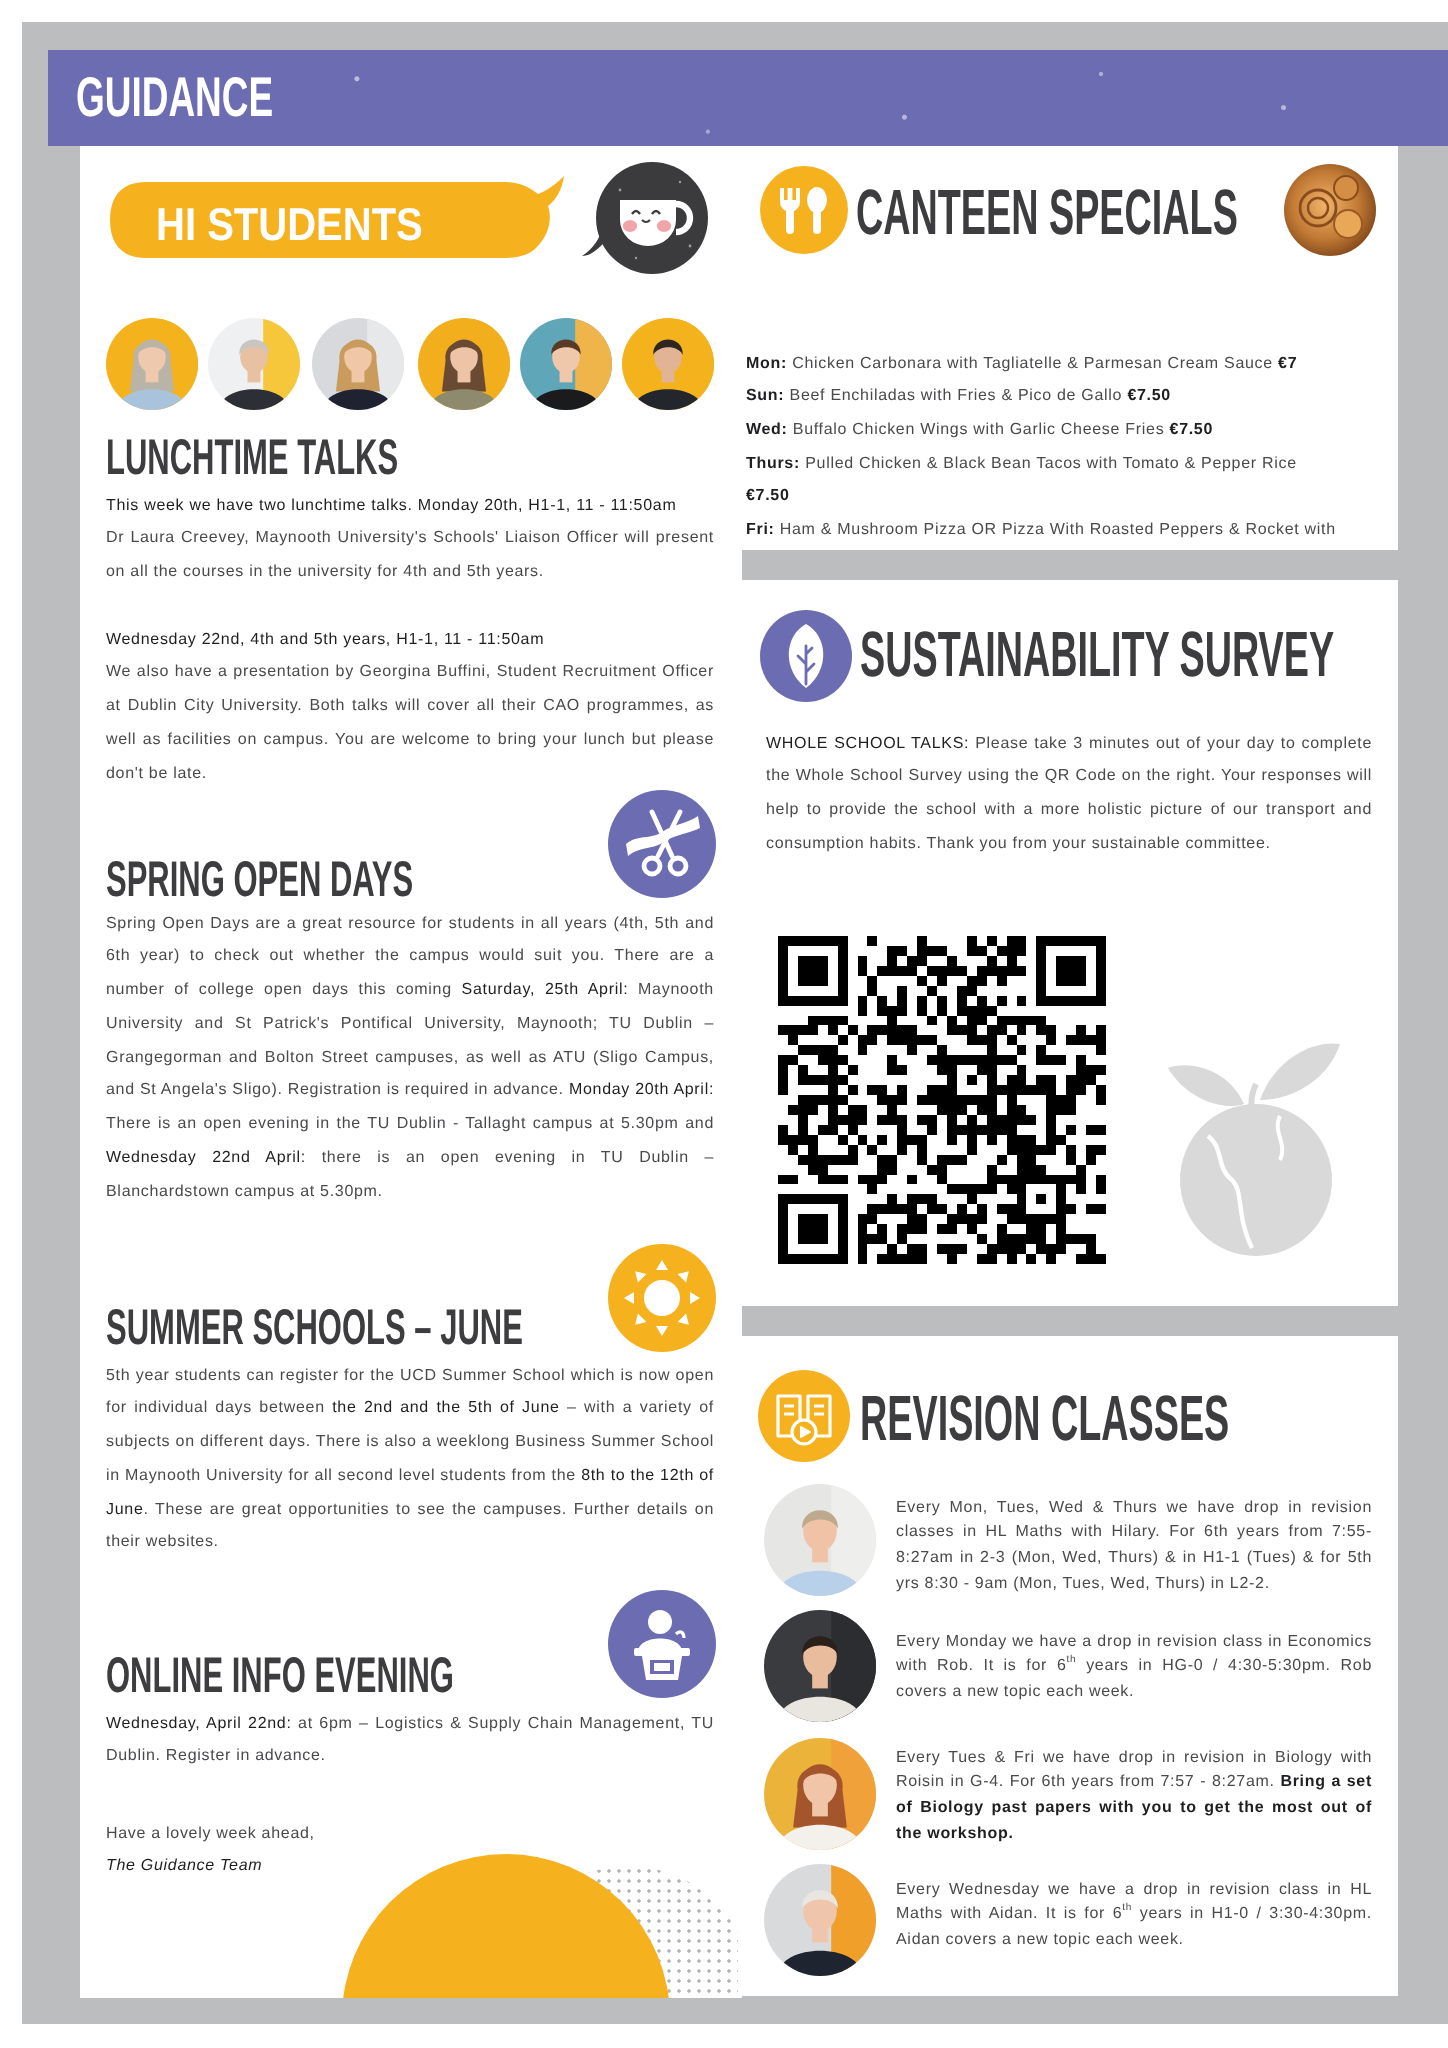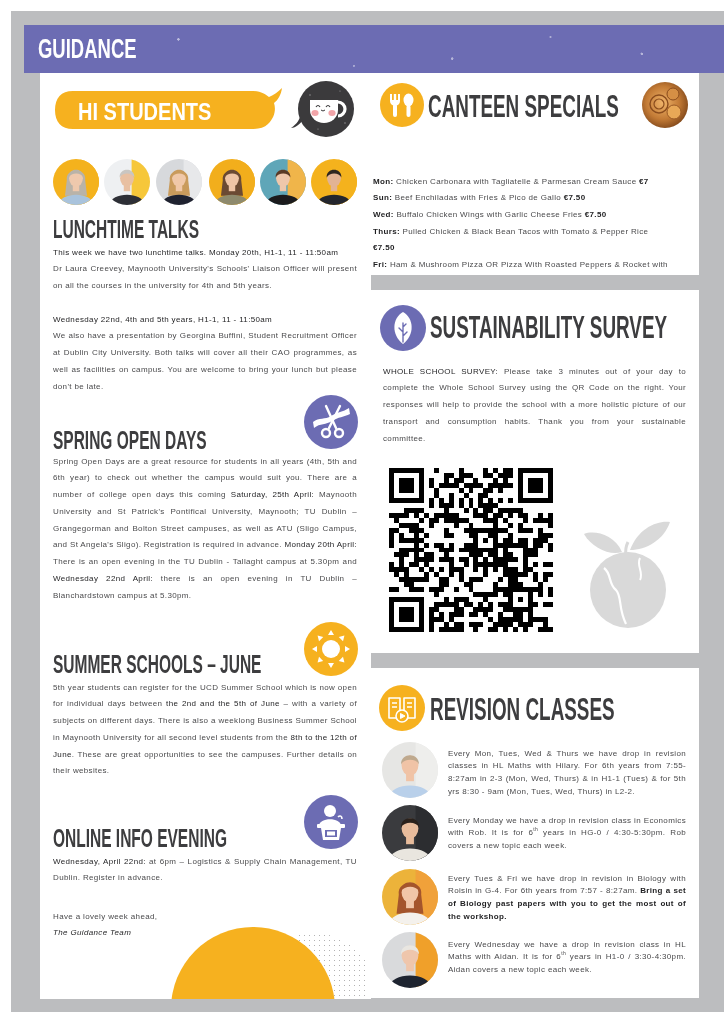--- a/index.html
+++ b/index.html
@@ -263,21 +263,21 @@
   <div class="icon-circle" style="left:11px;top:15px;width:46px;height:46px">
     <svg viewBox="0 0 46 46">
       <circle cx="23" cy="23" r="23" fill="var(--purple)"></circle>
       <path d="M23 7 C34 13 35 30 23 39 C11 30 12 13 23 7 Z" fill="#ffffff"></path>
       <path d="M23 37 L23 18 M23 27 L19 23 M23 31 L27 27 M23 22 L26 19" stroke="var(--purple)" stroke-width="1.4" fill="none" stroke-linecap="round"></path>
     </svg>
   </div>
   <div class="h-right" style="left:61px;top:19.5px">
     <span class="cond">SUSTAINABILITY SURVEY</span>
   </div>
-  <div class="body" style="left:14px;top:73.5px;width:303px"><b>WHOLE SCHOOL SURVEY:</b><span> Please take 3 minutes out of your day to complete the Whole School Survey using the QR Code on the right. Your responses will help to provide the school with a more holistic picture of our transport and consumption habits.  Thank you from your sustainable committee.</span></div>
+  <div class="body" style="left:14px;top:73.5px;width:303px"><b>WHOLE SCHOOL TALKS:</b><span> Please take 3 minutes out of your day to complete the Whole School Survey using the QR Code on the right. Your responses will help to provide the school with a more holistic picture of our transport and consumption habits.  Thank you from your sustainable committee.</span></div>
   <svg class="qr" id="qr" viewBox="0 0 33 33" shape-rendering="crispEdges">
     <rect width="33" height="33" fill="#ffffff"></rect>
   <path d="M0 0h1v1h-1zM1 0h1v1h-1zM2 0h1v1h-1zM3 0h1v1h-1zM4 0h1v1h-1zM5 0h1v1h-1zM6 0h1v1h-1zM9 0h1v1h-1zM14 0h1v1h-1zM19 0h1v1h-1zM21 0h1v1h-1zM23 0h1v1h-1zM24 0h1v1h-1zM26 0h1v1h-1zM27 0h1v1h-1zM28 0h1v1h-1zM29 0h1v1h-1zM30 0h1v1h-1zM31 0h1v1h-1zM32 0h1v1h-1zM0 1h1v1h-1zM6 1h1v1h-1zM11 1h1v1h-1zM12 1h1v1h-1zM14 1h1v1h-1zM15 1h1v1h-1zM16 1h1v1h-1zM19 1h1v1h-1zM20 1h1v1h-1zM22 1h1v1h-1zM23 1h1v1h-1zM24 1h1v1h-1zM26 1h1v1h-1zM32 1h1v1h-1zM0 2h1v1h-1zM2 2h1v1h-1zM3 2h1v1h-1zM4 2h1v1h-1zM6 2h1v1h-1zM8 2h1v1h-1zM11 2h1v1h-1zM13 2h1v1h-1zM14 2h1v1h-1zM17 2h1v1h-1zM21 2h1v1h-1zM23 2h1v1h-1zM26 2h1v1h-1zM28 2h1v1h-1zM29 2h1v1h-1zM30 2h1v1h-1zM32 2h1v1h-1zM0 3h1v1h-1zM2 3h1v1h-1zM3 3h1v1h-1zM4 3h1v1h-1zM6 3h1v1h-1zM8 3h1v1h-1zM10 3h1v1h-1zM11 3h1v1h-1zM12 3h1v1h-1zM13 3h1v1h-1zM15 3h1v1h-1zM16 3h1v1h-1zM17 3h1v1h-1zM18 3h1v1h-1zM20 3h1v1h-1zM21 3h1v1h-1zM22 3h1v1h-1zM23 3h1v1h-1zM24 3h1v1h-1zM26 3h1v1h-1zM28 3h1v1h-1zM29 3h1v1h-1zM30 3h1v1h-1zM32 3h1v1h-1zM0 4h1v1h-1zM2 4h1v1h-1zM3 4h1v1h-1zM4 4h1v1h-1zM6 4h1v1h-1zM9 4h1v1h-1zM14 4h1v1h-1zM16 4h1v1h-1zM19 4h1v1h-1zM20 4h1v1h-1zM22 4h1v1h-1zM26 4h1v1h-1zM28 4h1v1h-1zM29 4h1v1h-1zM30 4h1v1h-1zM32 4h1v1h-1zM0 5h1v1h-1zM6 5h1v1h-1zM9 5h1v1h-1zM12 5h1v1h-1zM15 5h1v1h-1zM18 5h1v1h-1zM19 5h1v1h-1zM26 5h1v1h-1zM32 5h1v1h-1zM0 6h1v1h-1zM1 6h1v1h-1zM2 6h1v1h-1zM3 6h1v1h-1zM4 6h1v1h-1zM5 6h1v1h-1zM6 6h1v1h-1zM8 6h1v1h-1zM10 6h1v1h-1zM12 6h1v1h-1zM14 6h1v1h-1zM16 6h1v1h-1zM18 6h1v1h-1zM20 6h1v1h-1zM22 6h1v1h-1zM24 6h1v1h-1zM26 6h1v1h-1zM27 6h1v1h-1zM28 6h1v1h-1zM29 6h1v1h-1zM30 6h1v1h-1zM31 6h1v1h-1zM32 6h1v1h-1zM8 7h1v1h-1zM10 7h1v1h-1zM11 7h1v1h-1zM12 7h1v1h-1zM14 7h1v1h-1zM16 7h1v1h-1zM18 7h1v1h-1zM19 7h1v1h-1zM20 7h1v1h-1zM21 7h1v1h-1zM3 8h1v1h-1zM4 8h1v1h-1zM5 8h1v1h-1zM6 8h1v1h-1zM11 8h1v1h-1zM15 8h1v1h-1zM17 8h1v1h-1zM19 8h1v1h-1zM20 8h1v1h-1zM22 8h1v1h-1zM23 8h1v1h-1zM24 8h1v1h-1zM25 8h1v1h-1zM26 8h1v1h-1zM0 9h1v1h-1zM1 9h1v1h-1zM2 9h1v1h-1zM3 9h1v1h-1zM5 9h1v1h-1zM7 9h1v1h-1zM9 9h1v1h-1zM10 9h1v1h-1zM11 9h1v1h-1zM12 9h1v1h-1zM13 9h1v1h-1zM17 9h1v1h-1zM18 9h1v1h-1zM19 9h1v1h-1zM21 9h1v1h-1zM22 9h1v1h-1zM24 9h1v1h-1zM26 9h1v1h-1zM27 9h1v1h-1zM30 9h1v1h-1zM32 9h1v1h-1zM1 10h1v1h-1zM6 10h1v1h-1zM8 10h1v1h-1zM9 10h1v1h-1zM11 10h1v1h-1zM12 10h1v1h-1zM13 10h1v1h-1zM14 10h1v1h-1zM15 10h1v1h-1zM19 10h1v1h-1zM20 10h1v1h-1zM21 10h1v1h-1zM23 10h1v1h-1zM27 10h1v1h-1zM29 10h1v1h-1zM30 10h1v1h-1zM31 10h1v1h-1zM32 10h1v1h-1zM2 11h1v1h-1zM3 11h1v1h-1zM4 11h1v1h-1zM5 11h1v1h-1zM8 11h1v1h-1zM13 11h1v1h-1zM16 11h1v1h-1zM21 11h1v1h-1zM24 11h1v1h-1zM26 11h1v1h-1zM32 11h1v1h-1zM0 12h1v1h-1zM1 12h1v1h-1zM4 12h1v1h-1zM5 12h1v1h-1zM6 12h1v1h-1zM11 12h1v1h-1zM15 12h1v1h-1zM16 12h1v1h-1zM17 12h1v1h-1zM18 12h1v1h-1zM19 12h1v1h-1zM20 12h1v1h-1zM21 12h1v1h-1zM22 12h1v1h-1zM23 12h1v1h-1zM26 12h1v1h-1zM27 12h1v1h-1zM28 12h1v1h-1zM30 12h1v1h-1zM0 13h1v1h-1zM2 13h1v1h-1zM5 13h1v1h-1zM7 13h1v1h-1zM11 13h1v1h-1zM12 13h1v1h-1zM16 13h1v1h-1zM17 13h1v1h-1zM20 13h1v1h-1zM21 13h1v1h-1zM24 13h1v1h-1zM30 13h1v1h-1zM31 13h1v1h-1zM32 13h1v1h-1zM0 14h1v1h-1zM2 14h1v1h-1zM3 14h1v1h-1zM4 14h1v1h-1zM5 14h1v1h-1zM6 14h1v1h-1zM17 14h1v1h-1zM19 14h1v1h-1zM21 14h1v1h-1zM23 14h1v1h-1zM24 14h1v1h-1zM26 14h1v1h-1zM27 14h1v1h-1zM29 14h1v1h-1zM30 14h1v1h-1zM31 14h1v1h-1zM0 15h1v1h-1zM5 15h1v1h-1zM7 15h1v1h-1zM9 15h1v1h-1zM10 15h1v1h-1zM12 15h1v1h-1zM15 15h1v1h-1zM16 15h1v1h-1zM17 15h1v1h-1zM21 15h1v1h-1zM22 15h1v1h-1zM23 15h1v1h-1zM24 15h1v1h-1zM25 15h1v1h-1zM26 15h1v1h-1zM27 15h1v1h-1zM29 15h1v1h-1zM30 15h1v1h-1zM32 15h1v1h-1zM2 16h1v1h-1zM3 16h1v1h-1zM4 16h1v1h-1zM5 16h1v1h-1zM6 16h1v1h-1zM10 16h1v1h-1zM11 16h1v1h-1zM12 16h1v1h-1zM14 16h1v1h-1zM15 16h1v1h-1zM16 16h1v1h-1zM17 16h1v1h-1zM18 16h1v1h-1zM19 16h1v1h-1zM20 16h1v1h-1zM21 16h1v1h-1zM23 16h1v1h-1zM27 16h1v1h-1zM28 16h1v1h-1zM29 16h1v1h-1zM32 16h1v1h-1zM1 17h1v1h-1zM2 17h1v1h-1zM3 17h1v1h-1zM5 17h1v1h-1zM7 17h1v1h-1zM8 17h1v1h-1zM11 17h1v1h-1zM16 17h1v1h-1zM17 17h1v1h-1zM18 17h1v1h-1zM20 17h1v1h-1zM21 17h1v1h-1zM23 17h1v1h-1zM24 17h1v1h-1zM27 17h1v1h-1zM28 17h1v1h-1zM29 17h1v1h-1zM2 18h1v1h-1zM5 18h1v1h-1zM6 18h1v1h-1zM7 18h1v1h-1zM8 18h1v1h-1zM10 18h1v1h-1zM11 18h1v1h-1zM12 18h1v1h-1zM14 18h1v1h-1zM15 18h1v1h-1zM17 18h1v1h-1zM19 18h1v1h-1zM21 18h1v1h-1zM22 18h1v1h-1zM23 18h1v1h-1zM24 18h1v1h-1zM25 18h1v1h-1zM27 18h1v1h-1zM0 19h1v1h-1zM2 19h1v1h-1zM4 19h1v1h-1zM5 19h1v1h-1zM7 19h1v1h-1zM12 19h1v1h-1zM15 19h1v1h-1zM17 19h1v1h-1zM18 19h1v1h-1zM19 19h1v1h-1zM20 19h1v1h-1zM21 19h1v1h-1zM22 19h1v1h-1zM23 19h1v1h-1zM27 19h1v1h-1zM29 19h1v1h-1zM31 19h1v1h-1zM32 19h1v1h-1zM0 20h1v1h-1zM1 20h1v1h-1zM2 20h1v1h-1zM3 20h1v1h-1zM6 20h1v1h-1zM8 20h1v1h-1zM10 20h1v1h-1zM12 20h1v1h-1zM13 20h1v1h-1zM14 20h1v1h-1zM17 20h1v1h-1zM19 20h1v1h-1zM21 20h1v1h-1zM23 20h1v1h-1zM24 20h1v1h-1zM25 20h1v1h-1zM27 20h1v1h-1zM28 20h1v1h-1zM1 21h1v1h-1zM3 21h1v1h-1zM7 21h1v1h-1zM9 21h1v1h-1zM12 21h1v1h-1zM14 21h1v1h-1zM19 21h1v1h-1zM23 21h1v1h-1zM24 21h1v1h-1zM25 21h1v1h-1zM26 21h1v1h-1zM27 21h1v1h-1zM29 21h1v1h-1zM31 21h1v1h-1zM32 21h1v1h-1zM2 22h1v1h-1zM3 22h1v1h-1zM4 22h1v1h-1zM5 22h1v1h-1zM6 22h1v1h-1zM7 22h1v1h-1zM10 22h1v1h-1zM11 22h1v1h-1zM14 22h1v1h-1zM16 22h1v1h-1zM17 22h1v1h-1zM18 22h1v1h-1zM22 22h1v1h-1zM24 22h1v1h-1zM25 22h1v1h-1zM29 22h1v1h-1zM31 22h1v1h-1zM3 23h1v1h-1zM4 23h1v1h-1zM10 23h1v1h-1zM11 23h1v1h-1zM15 23h1v1h-1zM16 23h1v1h-1zM21 23h1v1h-1zM24 23h1v1h-1zM25 23h1v1h-1zM26 23h1v1h-1zM30 23h1v1h-1zM0 24h1v1h-1zM1 24h1v1h-1zM4 24h1v1h-1zM5 24h1v1h-1zM6 24h1v1h-1zM8 24h1v1h-1zM9 24h1v1h-1zM10 24h1v1h-1zM13 24h1v1h-1zM16 24h1v1h-1zM21 24h1v1h-1zM22 24h1v1h-1zM23 24h1v1h-1zM24 24h1v1h-1zM25 24h1v1h-1zM26 24h1v1h-1zM27 24h1v1h-1zM28 24h1v1h-1zM29 24h1v1h-1zM30 24h1v1h-1zM32 24h1v1h-1zM9 25h1v1h-1zM17 25h1v1h-1zM18 25h1v1h-1zM19 25h1v1h-1zM20 25h1v1h-1zM21 25h1v1h-1zM23 25h1v1h-1zM24 25h1v1h-1zM28 25h1v1h-1zM30 25h1v1h-1zM32 25h1v1h-1zM0 26h1v1h-1zM1 26h1v1h-1zM2 26h1v1h-1zM3 26h1v1h-1zM4 26h1v1h-1zM5 26h1v1h-1zM6 26h1v1h-1zM11 26h1v1h-1zM13 26h1v1h-1zM14 26h1v1h-1zM15 26h1v1h-1zM19 26h1v1h-1zM24 26h1v1h-1zM26 26h1v1h-1zM28 26h1v1h-1zM0 27h1v1h-1zM6 27h1v1h-1zM9 27h1v1h-1zM10 27h1v1h-1zM11 27h1v1h-1zM12 27h1v1h-1zM13 27h1v1h-1zM15 27h1v1h-1zM16 27h1v1h-1zM18 27h1v1h-1zM20 27h1v1h-1zM22 27h1v1h-1zM23 27h1v1h-1zM24 27h1v1h-1zM28 27h1v1h-1zM29 27h1v1h-1zM31 27h1v1h-1zM32 27h1v1h-1zM0 28h1v1h-1zM2 28h1v1h-1zM3 28h1v1h-1zM4 28h1v1h-1zM6 28h1v1h-1zM8 28h1v1h-1zM9 28h1v1h-1zM13 28h1v1h-1zM14 28h1v1h-1zM17 28h1v1h-1zM18 28h1v1h-1zM19 28h1v1h-1zM20 28h1v1h-1zM23 28h1v1h-1zM24 28h1v1h-1zM25 28h1v1h-1zM26 28h1v1h-1zM27 28h1v1h-1zM28 28h1v1h-1zM0 29h1v1h-1zM2 29h1v1h-1zM3 29h1v1h-1zM4 29h1v1h-1zM6 29h1v1h-1zM8 29h1v1h-1zM10 29h1v1h-1zM12 29h1v1h-1zM13 29h1v1h-1zM14 29h1v1h-1zM16 29h1v1h-1zM17 29h1v1h-1zM19 29h1v1h-1zM22 29h1v1h-1zM25 29h1v1h-1zM26 29h1v1h-1zM28 29h1v1h-1zM0 30h1v1h-1zM2 30h1v1h-1zM3 30h1v1h-1zM4 30h1v1h-1zM6 30h1v1h-1zM8 30h1v1h-1zM9 30h1v1h-1zM10 30h1v1h-1zM12 30h1v1h-1zM20 30h1v1h-1zM22 30h1v1h-1zM23 30h1v1h-1zM24 30h1v1h-1zM25 30h1v1h-1zM26 30h1v1h-1zM28 30h1v1h-1zM29 30h1v1h-1zM30 30h1v1h-1zM31 30h1v1h-1zM0 31h1v1h-1zM6 31h1v1h-1zM8 31h1v1h-1zM11 31h1v1h-1zM13 31h1v1h-1zM14 31h1v1h-1zM16 31h1v1h-1zM17 31h1v1h-1zM18 31h1v1h-1zM21 31h1v1h-1zM22 31h1v1h-1zM23 31h1v1h-1zM24 31h1v1h-1zM26 31h1v1h-1zM27 31h1v1h-1zM28 31h1v1h-1zM31 31h1v1h-1zM0 32h1v1h-1zM1 32h1v1h-1zM2 32h1v1h-1zM3 32h1v1h-1zM4 32h1v1h-1zM5 32h1v1h-1zM6 32h1v1h-1zM8 32h1v1h-1zM10 32h1v1h-1zM11 32h1v1h-1zM12 32h1v1h-1zM13 32h1v1h-1zM14 32h1v1h-1zM17 32h1v1h-1zM20 32h1v1h-1zM21 32h1v1h-1zM23 32h1v1h-1zM25 32h1v1h-1zM27 32h1v1h-1zM30 32h1v1h-1zM31 32h1v1h-1zM32 32h1v1h-1z" fill="#000000"></path>
     </svg>
   <svg class="globe-apple" viewBox="0 0 90 118">
     <path d="M40 40 C32 22 12 18 2 22 C10 36 28 44 40 40 Z" fill="#d9d9d9"></path>
     <path d="M48 38 C56 16 76 8 88 10 C82 28 64 38 48 38 Z" fill="#d9d9d9"></path>
     <path d="M44 44 C43 38 44 34 46 30" stroke="#d9d9d9" stroke-width="3" fill="none"></path>
     <circle cx="46" cy="78" r="38" fill="#d9d9d9"></circle>
     <path d="M22 56 C30 62 26 72 34 78 C40 84 36 96 44 112" stroke="#ffffff" stroke-width="2.2" fill="none"></path>

